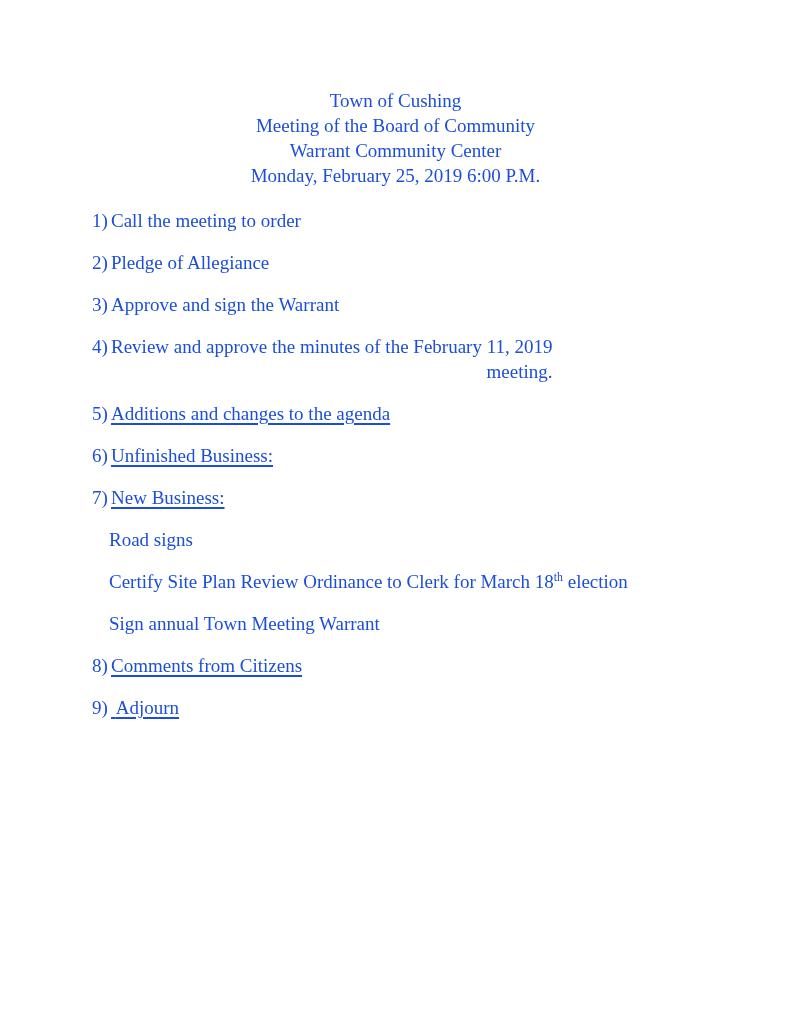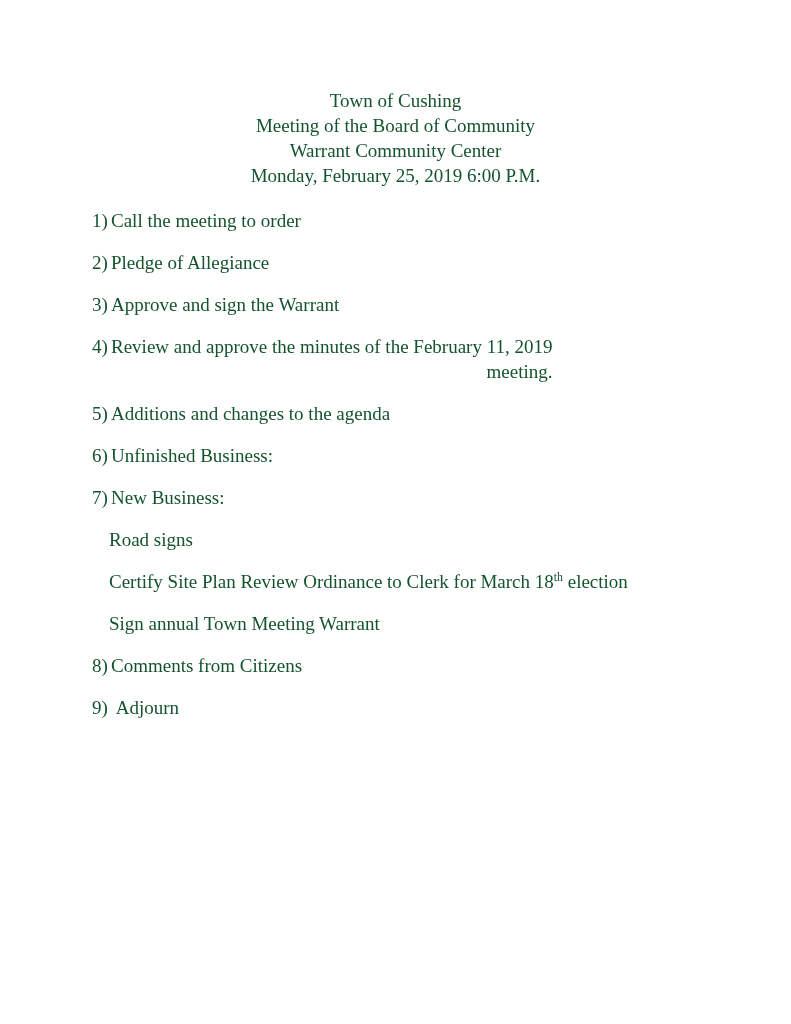--- a/index.html
+++ b/index.html
@@ -3,21 +3,21 @@
 <meta charset="utf-8">
 <style>
   * { margin: 0; padding: 0; box-sizing: border-box; }
   html, body { background: #ffffff; }
   .page {
     position: relative;
     width: 791px;
     height: 1024px;
     margin: 0 auto;
     background: #ffffff;
-    color: #14532d;
+    color: #1d4ed8;
     font-family: "Liberation Serif", "DejaVu Serif", serif;
     font-size: 19px;
     line-height: 25px;
     padding-top: 88px;
     overflow: hidden;
   }
   .doc-header {
     text-align: center;
     width: 100%;
   }
@@ -32,20 +32,21 @@
     align-items: flex-start;
     margin-bottom: 17px;
   }
   .item .num {
     flex: 0 0 auto;
     width: 19px;
     white-space: pre;
   }
   .item .txt { white-space: pre-wrap; text-align: right; }
   .item.underlined .txt {
+    text-decoration: underline;
     text-underline-offset: 3px;
     text-decoration-thickness: 1.5px;
   }
   .item.sub { padding-left: 17px; }
   sup {
     font-size: 0.62em;
     line-height: 0;
     vertical-align: super;
   }
 </style>

